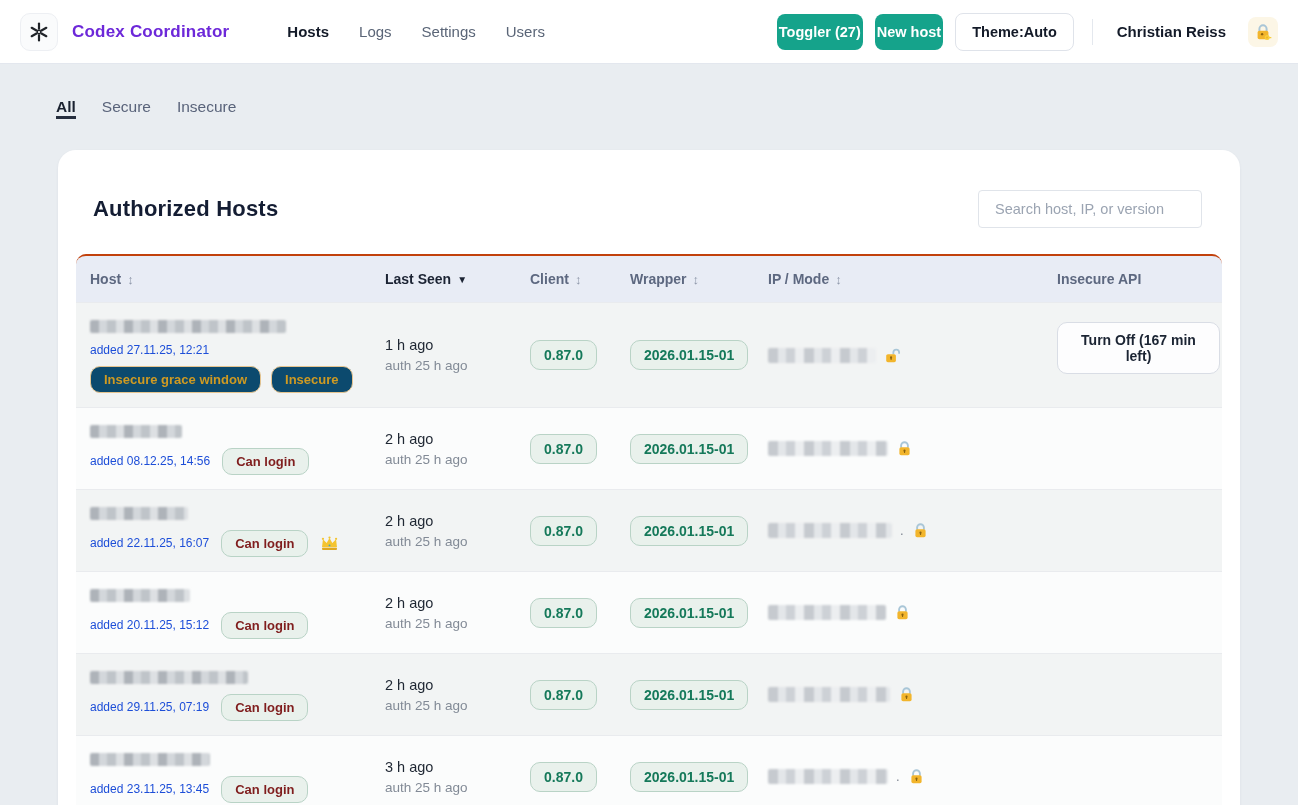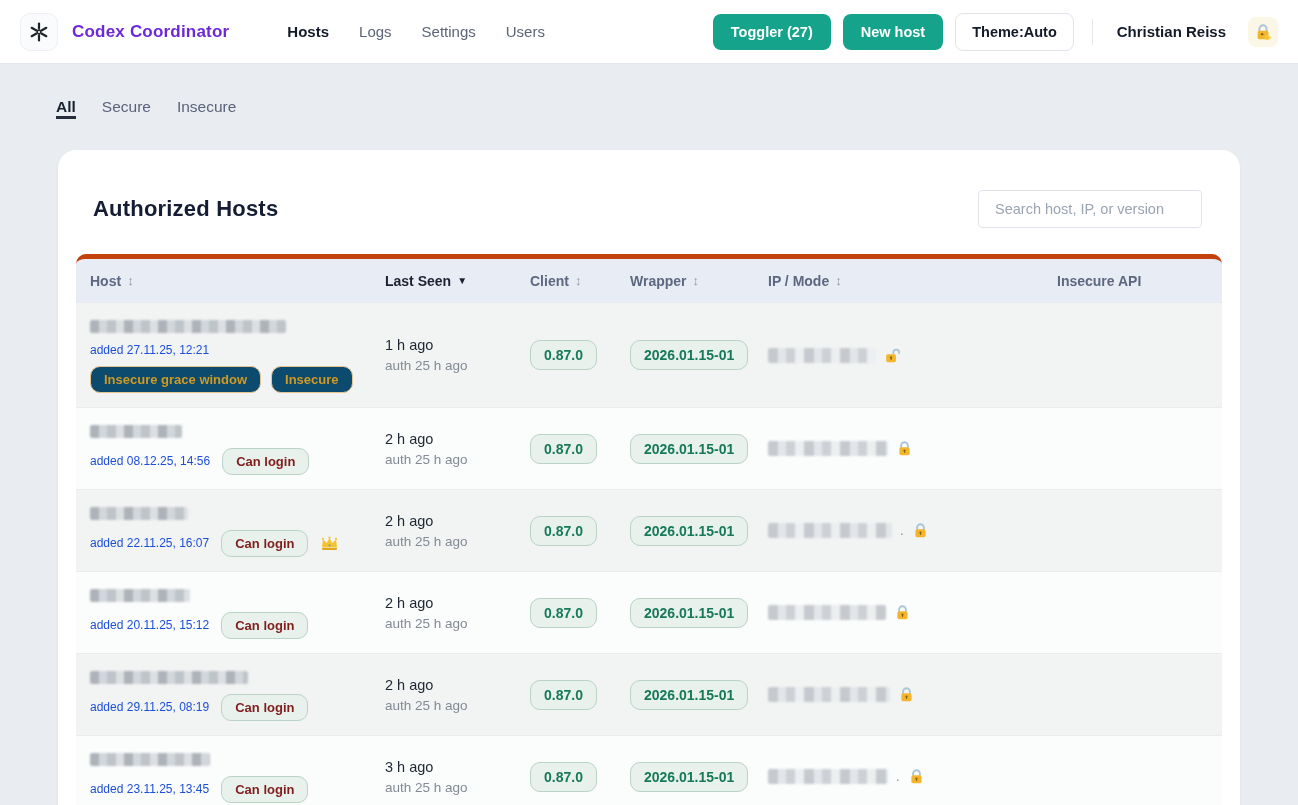--- a/index.html
+++ b/index.html
@@ -20,21 +20,21 @@
     border:1px solid #edeff3; display:flex; align-items:center; justify-content:center;
     margin-right:14px;
   }
   .brand { font-size:17px; font-weight:bold; color:#6d28d9; letter-spacing:.2px; }
   .nav-links { display:flex; gap:30px; margin-left:58px; }
   .nav-link { font-size:15px; color:#5a6577; cursor:pointer; }
   .nav-link.active { color:#131a28; font-weight:bold; }
   .nav-right { margin-left:auto; display:flex; align-items:center; gap:12px; }
   .btn-teal {
     background:#15a38b; color:#ffffff; border:none; border-radius:8px;
-    font-size:14.5px; font-weight:bold; padding:10px 18px; cursor:pointer;
+    font-size:14.5px; font-weight:bold; padding:10px 2px; cursor:pointer;
     font-family:inherit;
   }
   .btn-outline {
     background:#ffffff; color:#131a28; border:1px solid #dfe3ea; border-radius:8px;
     font-size:14.5px; font-weight:bold; padding:10px 16px; cursor:pointer;
     font-family:inherit;
   }
   .nav-divider { width:1px; height:26px; background:#e4e8ee; margin:0 6px; }
   .user-name { font-size:15px; font-weight:bold; color:#131a28; margin:0 10px 0 6px; }
   .user-lock {
@@ -63,21 +63,21 @@
     padding:0 16px; font-size:14.5px; color:#2a3342; background:#ffffff;
     font-family:inherit; outline:none;
   }
   .search-input::placeholder { color:#9ba4b2; }
 
   
   .table { margin:0 18px; }
   .thead {
     display:grid; grid-template-columns:295px 145px 100px 138px 289px 177px;
     background:#e8ecf5; border-radius:10px 10px 0 0; height:48px; align-items:center;
-    border-top:5px solid #c2410c;
+    border-top:2px solid #c2410c;
   }
   .th { font-size:14px; font-weight:bold; color:#5d6880; padding-left:14px;
         display:flex; align-items:center; gap:6px; cursor:pointer; }
   .th .sort-both { font-size:13px; color:#8c95a8; font-weight:normal; }
   .th.sorted { color:#1b2333; }
   .th .sort-desc { font-size:10px; color:#1b2333; }
   .th.no-sort { cursor:default; }
 
   .trow {
     display:grid; grid-template-columns:295px 145px 100px 138px 289px 177px;
@@ -237,20 +237,23 @@
         <div class="ip-line">
           <span class="redact ip" style="width:108px"></span>
           <svg width="17" height="17" viewBox="0 0 20 20">
             <path d="M11 8.6 V6.4 a3.4 3.4 0 0 1 6.8 0 V8" fill="none" stroke="#a9c6d7" stroke-width="2.1"></path>
             <rect x="2.6" y="8.4" width="11.4" height="9.4" rx="2" fill="#f2b52c"></rect>
             <circle cx="8.3" cy="12.3" r="1.3" fill="#8a6210"></circle>
             <rect x="7.7" y="12.6" width="1.3" height="2.6" rx="0.6" fill="#8a6210"></rect>
           </svg>
         </div>
       </div>
+      <div class="cell cell-api">
+        <button class="btn-turnoff">Turn Off (167 min left)</button>
+      </div>
     </div>
 
     <div class="trow plain norm">
       <div class="cell cell-host">
         <span class="redact" style="width:92px"></span>
         <div class="added-line">
           <span class="added-text">added 08.12.25, 14:56</span>
           <span class="badge-green">Can login</span>
         </div>
       </div>
@@ -348,21 +351,21 @@
           </svg>
         </div>
       </div>
       <div class="cell cell-api"></div>
     </div>
 
     <div class="trow shade norm">
       <div class="cell cell-host">
         <span class="redact" style="width:158px"></span>
         <div class="added-line">
-          <span class="added-text">added 29.11.25, 08:19</span>
+          <span class="added-text">added 29.11.25, 07:19</span>
           <span class="badge-green">Can login</span>
         </div>
       </div>
       <div class="cell">
         <span class="seen-main">2 h ago</span>
         <span class="seen-auth">auth 25 h ago</span>
       </div>
       <div class="cell">
           <span class="pill">0.87.0</span>
         </div>

